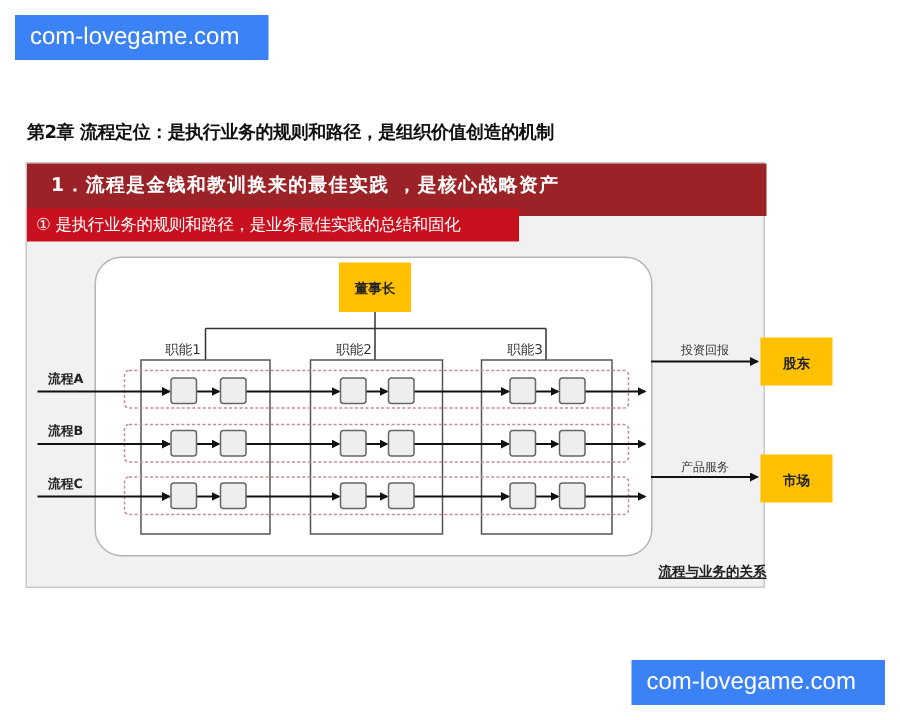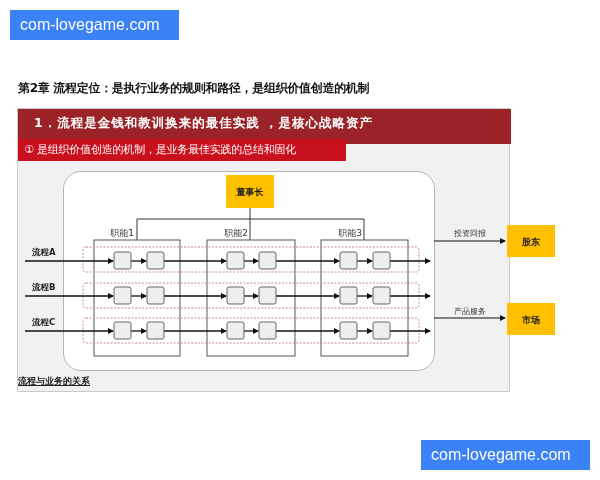--- a/index.html
+++ b/index.html
@@ -36,34 +36,34 @@
 
   .frame {
     position: absolute; left: 45px; top: 62px; width: 372px; height: 200px;
     border: 1px solid #b5b5b5; border-radius: 18px; background: #ffffff;
   }
 
   .diagram { position: absolute; left: 0; top: 0; }
   .label-text { font-family: "DejaVu Sans", sans-serif; }
 
   .caption {
-    position: absolute; left: 0; width: 493px; top: 266px; text-align: left;
+    position: absolute; left: 0; width: 493px; top: 266px; text-align: right;
     font-size: 9px; font-weight: bold; color: #222; text-decoration: underline;
   }
 </style>
 </head>
 <body>
 
 <div class="watermark wm-top">com-lovegame.com</div>
 
 <div class="chapter-title">第2章 流程定位：是执行业务的规则和路径，是组织价值创造的机制</div>
 
 <div class="slide">
   <div class="banner">1．流程是金钱和教训换来的最佳实践 ，是核心战略资产</div>
-  <div class="sub-banner">① 是组织价值创造的机制，是业务最佳实践的总结和固化</div>
+  <div class="sub-banner">① 是执行业务的规则和路径，是业务最佳实践的总结和固化</div>
   <div class="frame"></div>
   <div class="caption">流程与业务的关系</div>
 </div>
 
 <svg class="diagram" width="600" height="480" viewBox="0 0 600 480">
   <defs>
     <marker id="arr" markerWidth="6" markerHeight="6" refX="5" refY="3" orient="auto" markerUnits="userSpaceOnUse">
       <path d="M0,0 L6,3 L0,6 z" fill="#111"></path>
     </marker>
   </defs>

